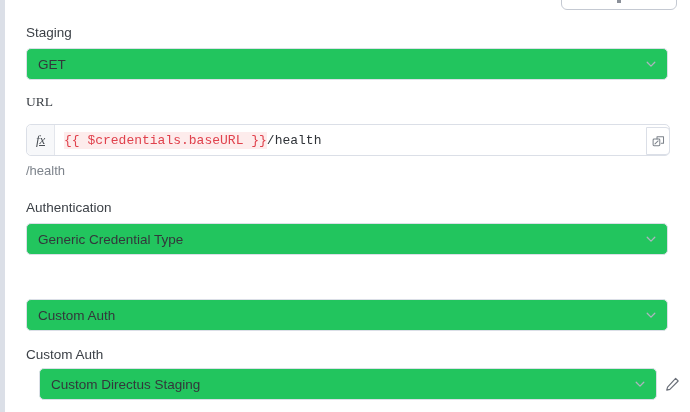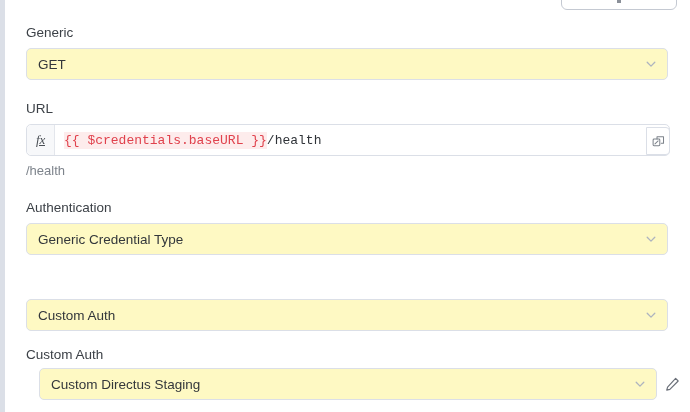--- a/index.html
+++ b/index.html
@@ -65,21 +65,21 @@
     margin: 0;
   }
 
   
   .select {
     position: relative;
     box-sizing: border-box;
     height: 32px;
     border: 1px solid #dbdfe7;
     border-radius: 5px;
-    background: #fef9c3;
+    background: #22c55e;
     display: flex;
     align-items: center;
     padding: 0 30px 0 11px;
     font-size: 13.5px;
     color: #33373b;
   }
   .select .chev {
     position: absolute;
     right: 10px;
     top: 50%;
@@ -178,32 +178,32 @@
 
 <div class="left-rail"></div>
 
 <div class="top-clipped-card">
   <span class="dot"></span>
 </div>
 
 <div class="panel">
 
   <div style="position:absolute; left:26px; top:24px;">
-    <div class="field-label">Generic</div>
+    <div class="field-label">Staging</div>
   </div>
   <div class="select" style="position:absolute; left:26px; top:48px; width:642px;">
     <span>GET</span>
     <span class="chev">
       <svg viewBox="0 0 12 12" width="12" height="12" aria-hidden="true">
         <path d="M2.2 4.2 L6 8.1 L9.8 4.2" fill="none" stroke="#aeb4bf" stroke-width="1.3" stroke-linecap="round" stroke-linejoin="round"></path>
       </svg>
     </span>
   </div>
 
-  <div style="position:absolute; left:26px; top:100px;">
+  <div style="position:absolute; left:26px; top:93px;font-family:Liberation Serif, serif;">
     <div class="field-label">URL</div>
   </div>
   <div class="expr-wrap" style="position:absolute; left:26px; top:124px; width:644px;">
     <div class="fx-btn">fx</div>
     <div class="expr-text">
       <span class="expr-token">{{ $credentials.baseURL }}</span>
         <span class="expr-plain">/health</span>
     </div>
     <div class="expand-btn">
       <svg viewBox="0 0 14 14" width="13" height="13" aria-hidden="true">

